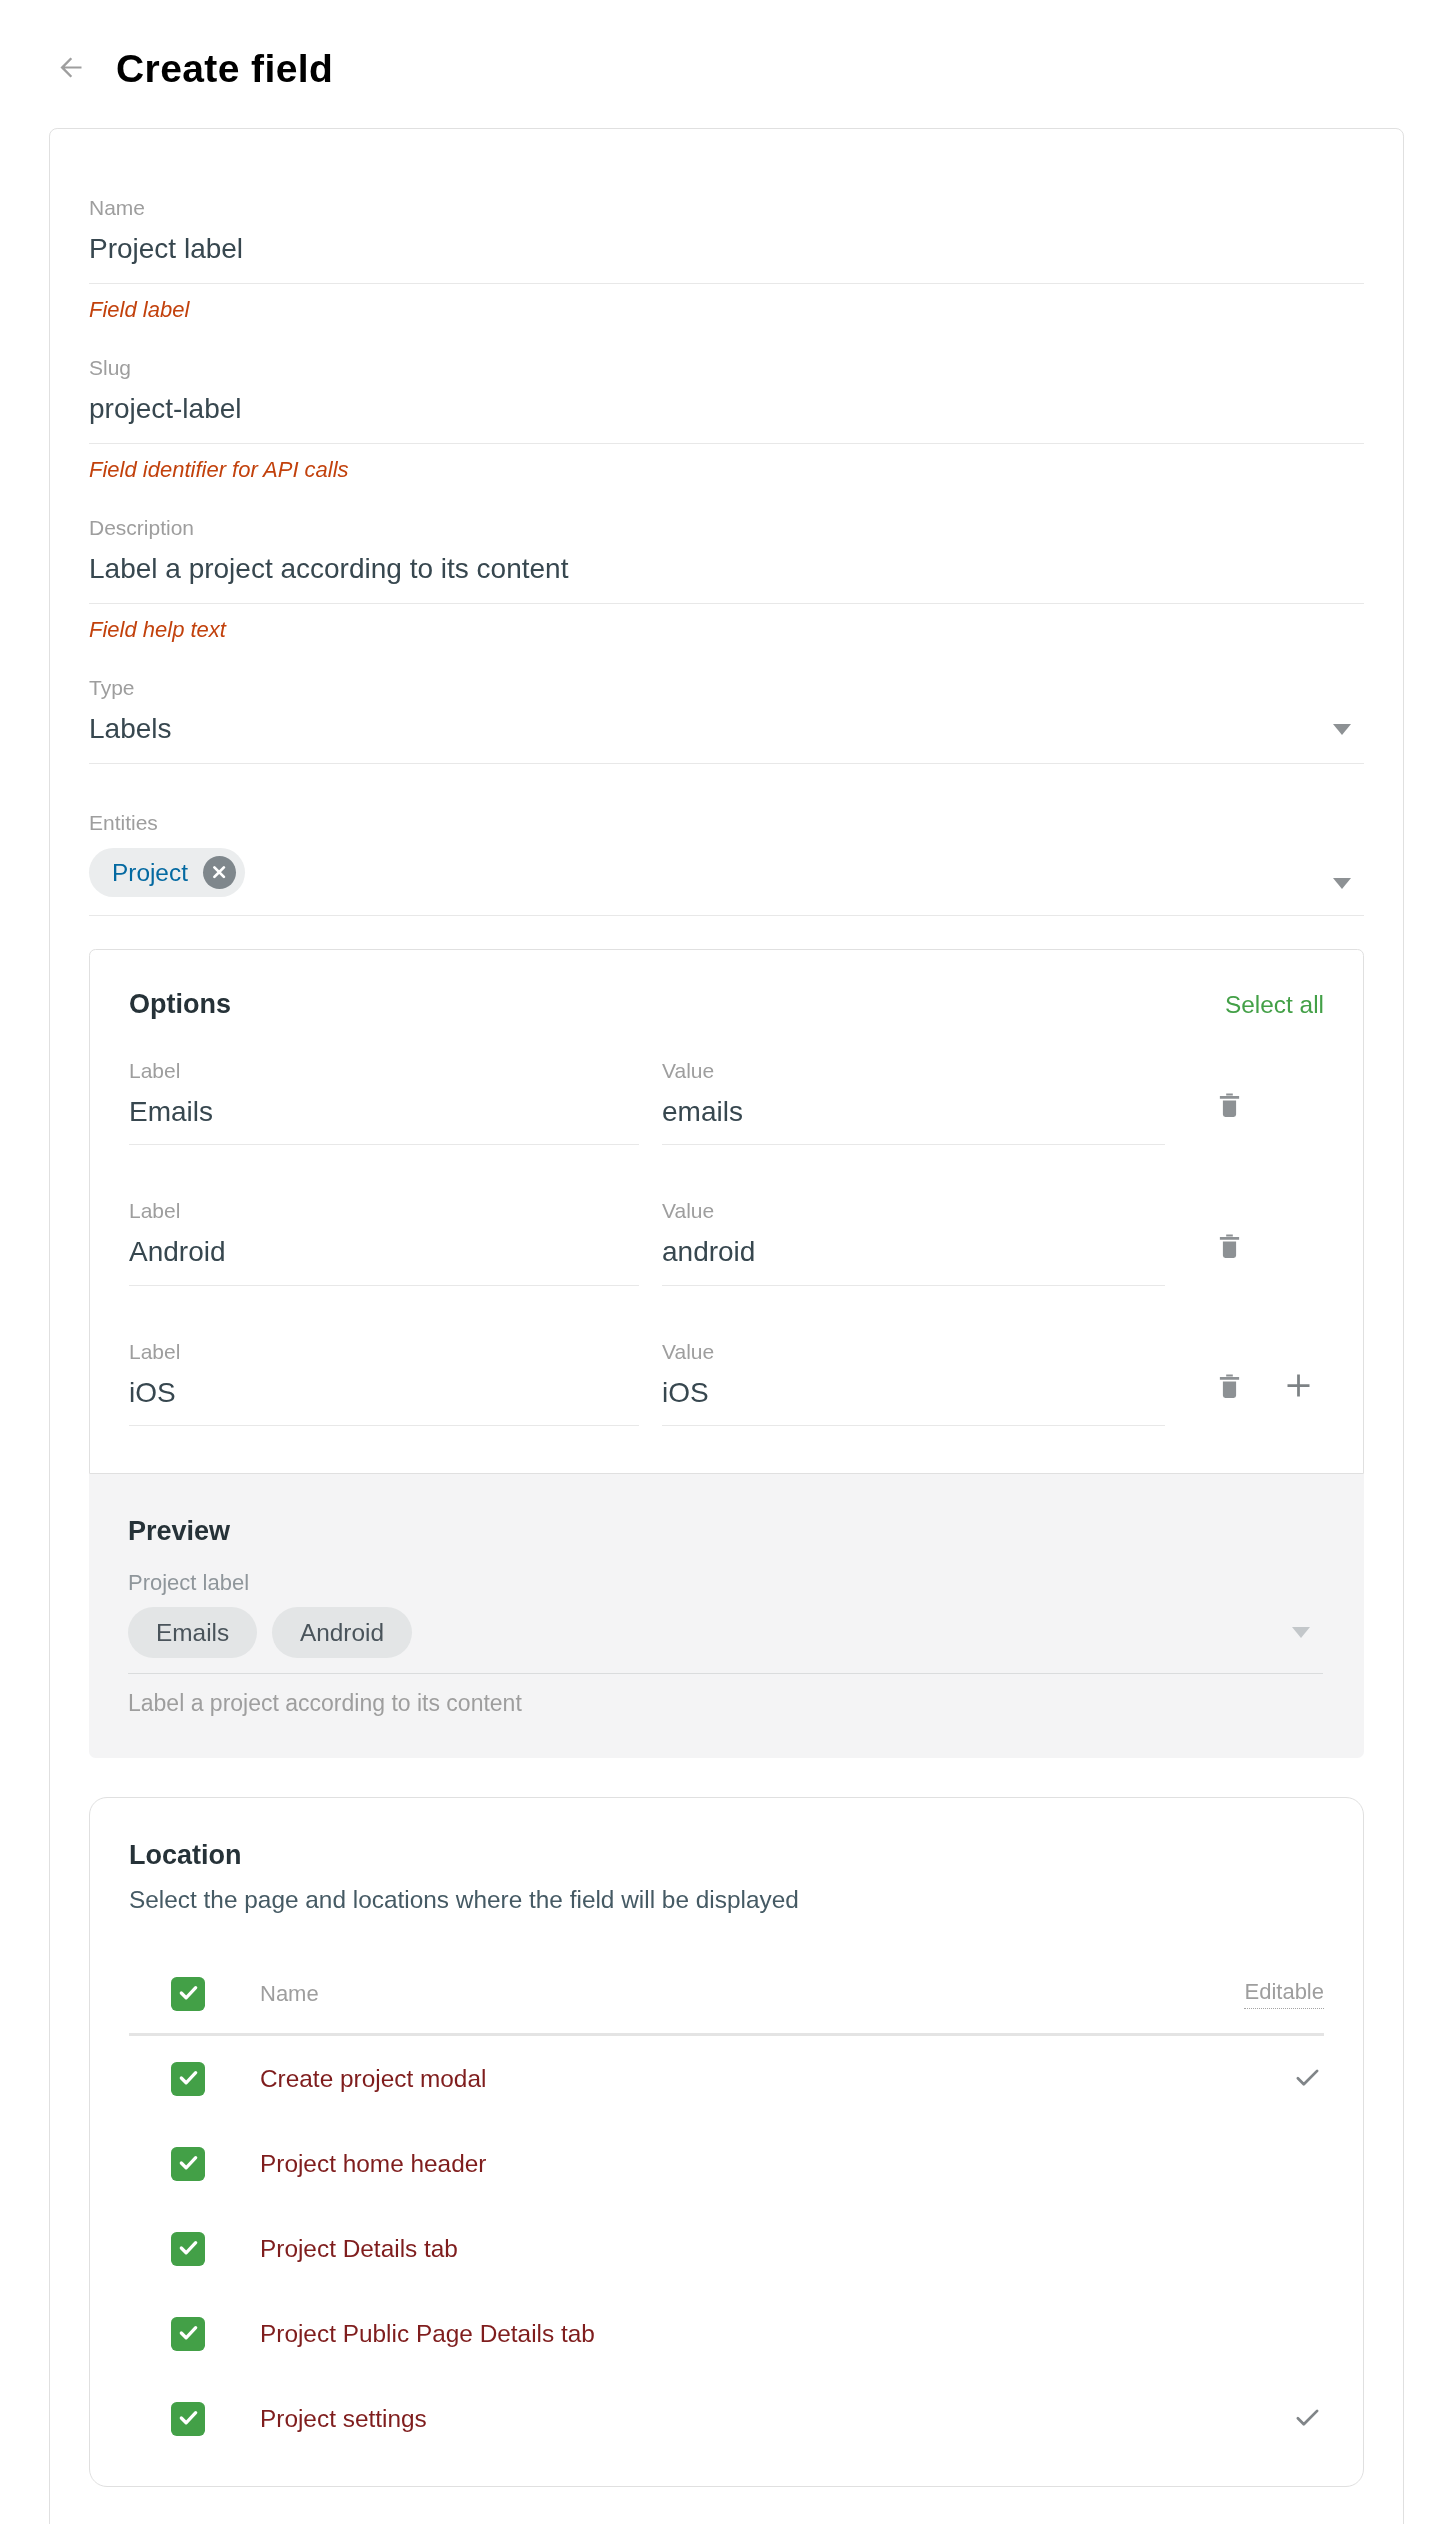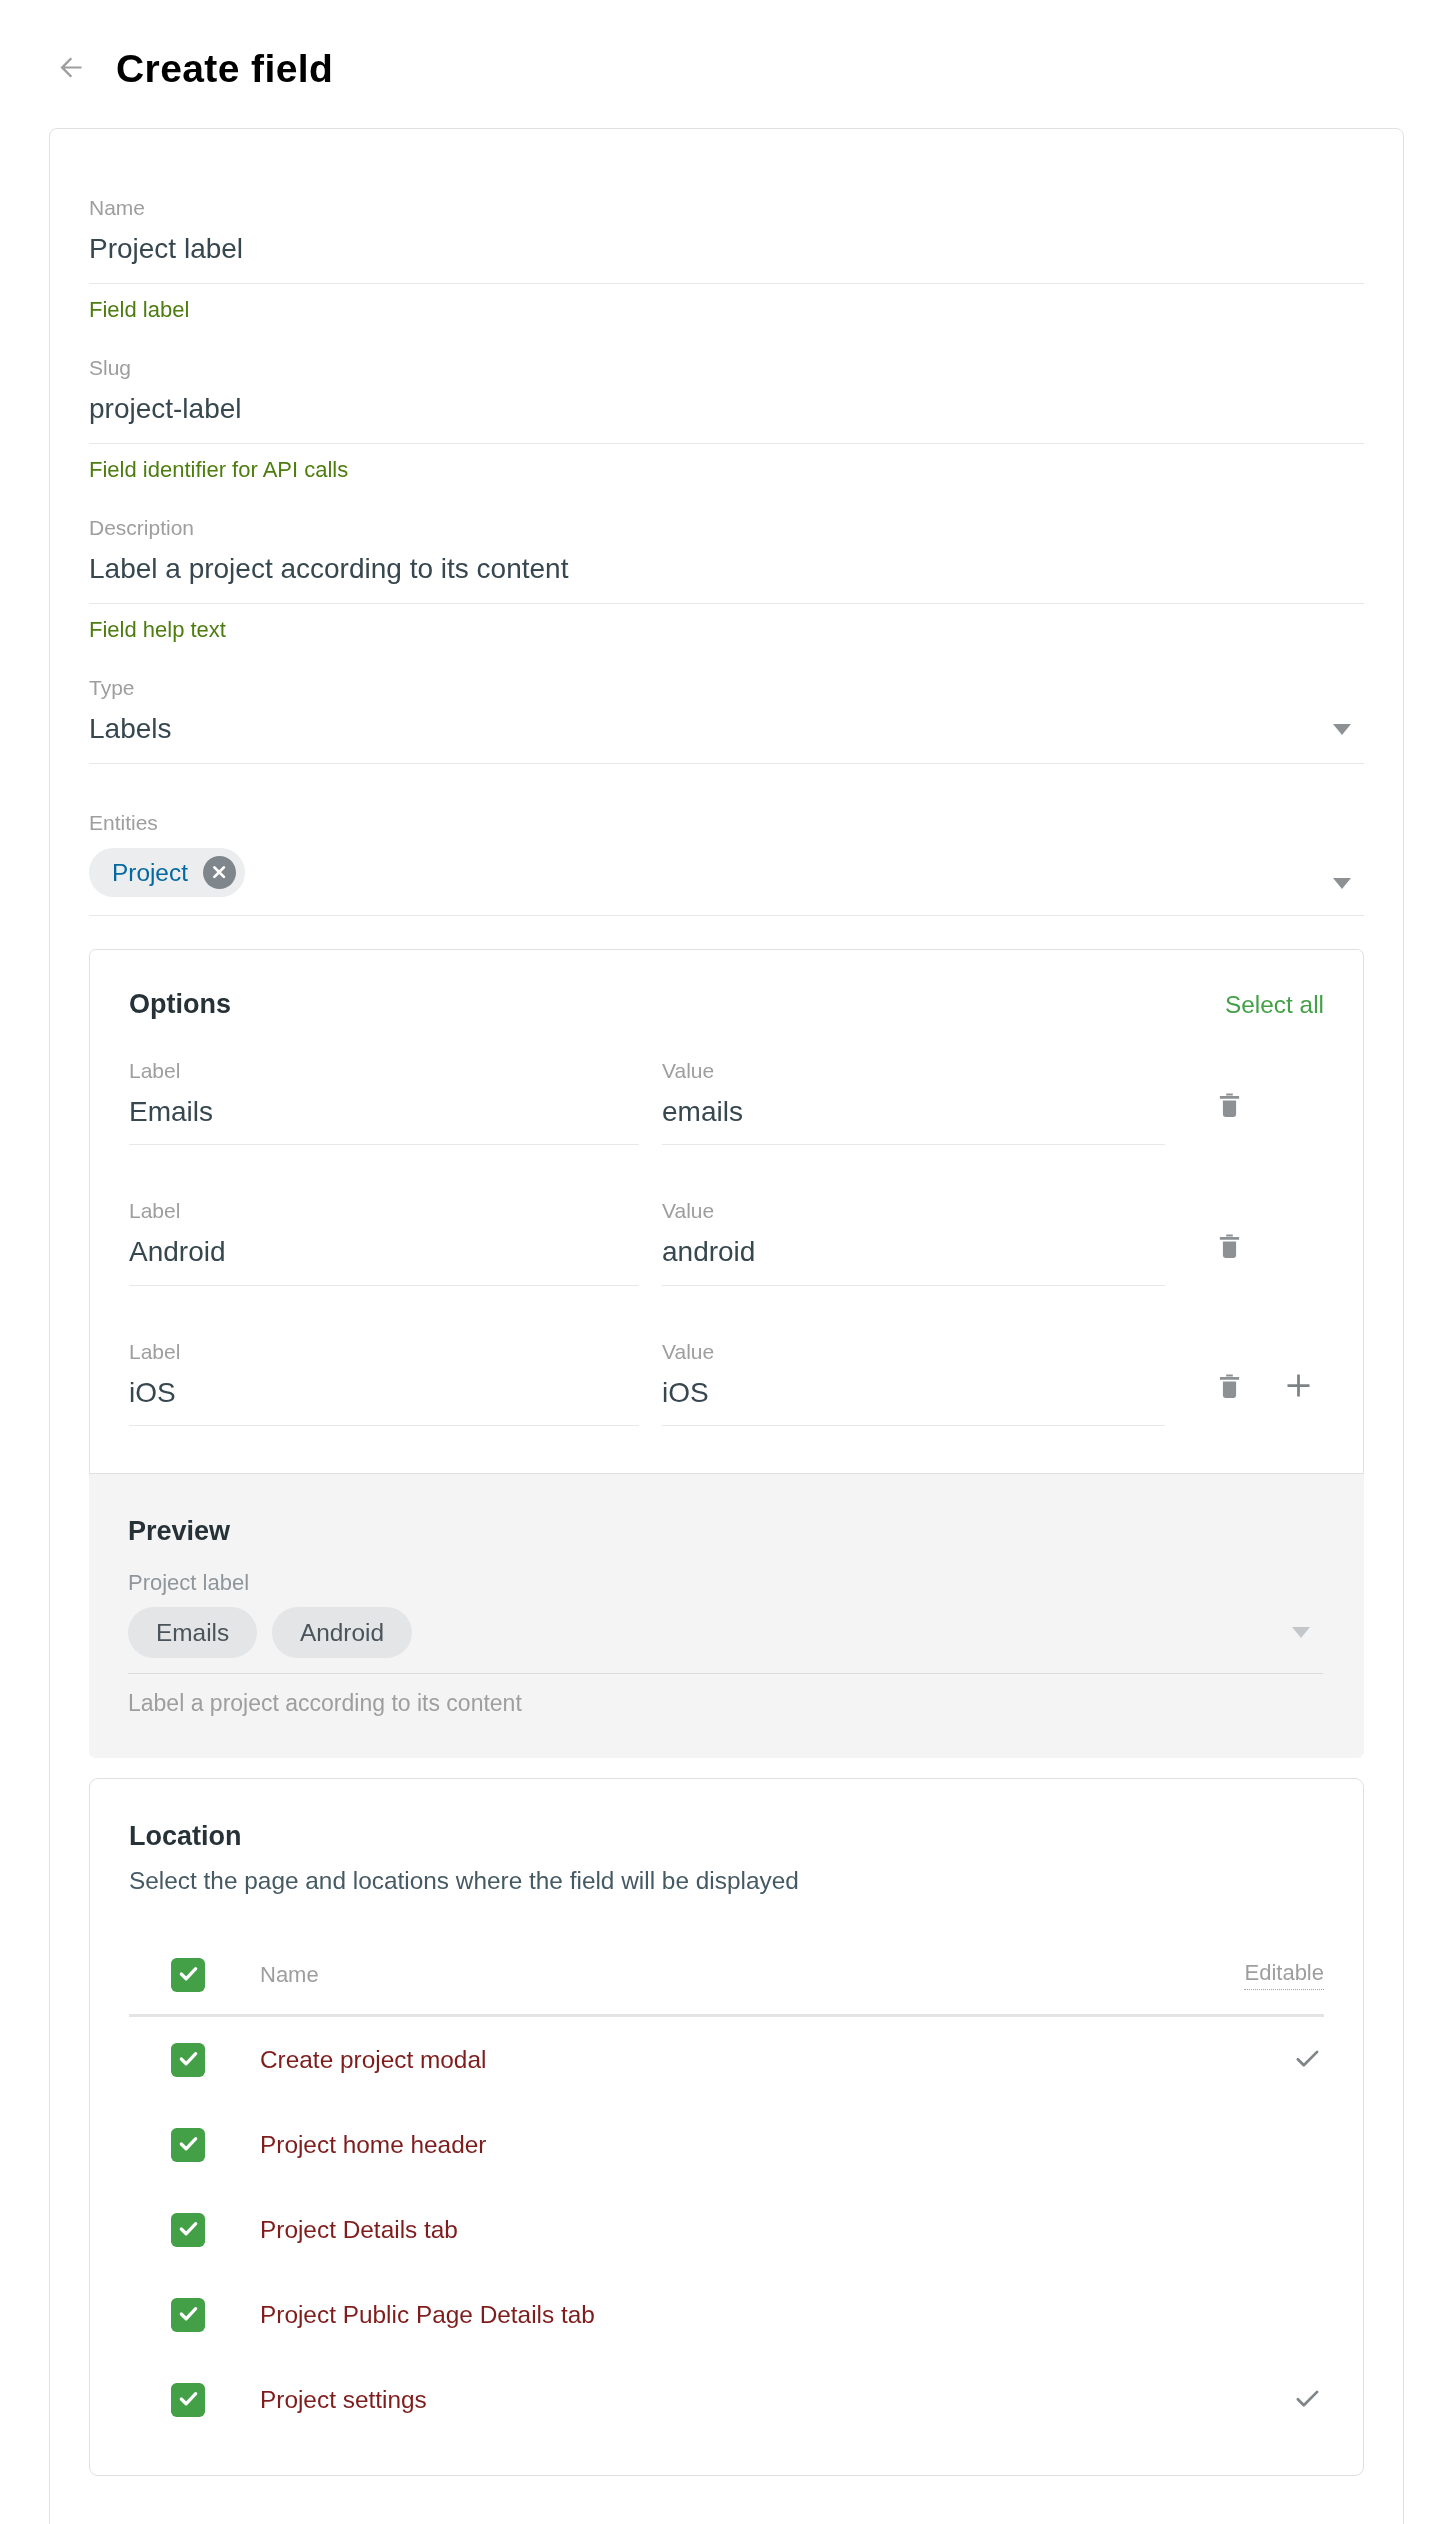--- a/index.html
+++ b/index.html
@@ -22,21 +22,21 @@
     border-radius: 8.1px;
     padding: 67px 39px 57px 39px;
     background: #fff;
   }
 
   
   .form-field { margin-bottom: 24.4px; }
   .fld-label { font-size: 21px; color: #9e9e9e; margin-bottom: 13px; }
   .fld-value-row { display: flex; align-items: center; justify-content: space-between; padding-bottom: 18px; border-bottom: 1.6px solid #e8e8e8; }
   .fld-value { font-size: 28px; color: #37474f; }
-  .fld-helper { font-size: 22px; color: #4d7c0f; margin-top: 13px; margin-bottom: 33px; }
+  .fld-helper { font-size: 22px; color: #c2410c; margin-top: 13px; margin-bottom: 33px; font-style: italic; }
   .chevron-down { width: 0; height: 0; border-left: 9.8px solid transparent; border-right: 9.8px solid transparent; border-top: 11.4px solid #8d9194; margin-right: 13px; cursor: pointer; }
   .chevron-down.light { border-top-color: #c3c7ca; }
 
   
   .chip-row { display: flex; align-items: flex-end; justify-content: space-between; padding-bottom: 18px; border-bottom: 1.6px solid #e8e8e8; }
   .entity-chip {
     display: inline-flex; align-items: center; gap: 14.7px;
     background: #ebedee; border-radius: 26px; padding: 8.1px 9.8px 8.1px 23px;
     font-size: 24.4px; color: #0369a1; cursor: pointer;
   }
@@ -71,24 +71,24 @@
   }
   .preview-title { font-size: 27px; font-weight: 700; color: #263238; margin-bottom: 23px; }
   .preview-label { font-size: 22px; color: #8f969b; margin-bottom: 11.4px; }
   .preview-chips-row { display: flex; align-items: center; justify-content: space-between; padding-bottom: 14.7px; border-bottom: 1.6px solid #dadcdd; }
   .preview-chips { display: flex; gap: 14.7px; }
   .preview-chip { background: #e3e5e6; border-radius: 26px; padding: 11.4px 28px; font-size: 24.4px; color: #4a545b; }
   .preview-helper { font-size: 23px; color: #9e9e9e; margin-top: 16.3px; }
 
   
   .location-box {
-    margin-top: 20px;
+    margin-top: 39px;
     border: 0.8px solid #e0e0e0;
-    border-radius: 9px;
-    padding: 42px 39px 33px 39px;
+    border-radius: 18px;
+    padding: 42px 39px 25px 39px;
   }
   .loc-subtitle { font-size: 24.4px; color: #455a64; margin-top: 14.7px; }
   .loc-table { margin-top: 46px; }
   .loc-row { display: flex; align-items: center; height: 85px; }
   .loc-row.header { height: 68px; }
   .loc-divider { height: 3.3px; background: #e4e4e4; margin-top: 4.9px; }
   .checkbox { width: 34px; height: 34px; margin-left: 42px; border-radius: 5.7px; background: #43a047; display: flex; align-items: center; justify-content: center; cursor: pointer; flex: none; }
   .checkbox svg { width: 23px; height: 23px; }
   .loc-name-head { font-size: 22px; color: #9e9e9e; margin-left: 55px; }
   .loc-name { font-size: 24.4px; color: #7f1d1d; margin-left: 55px; }

